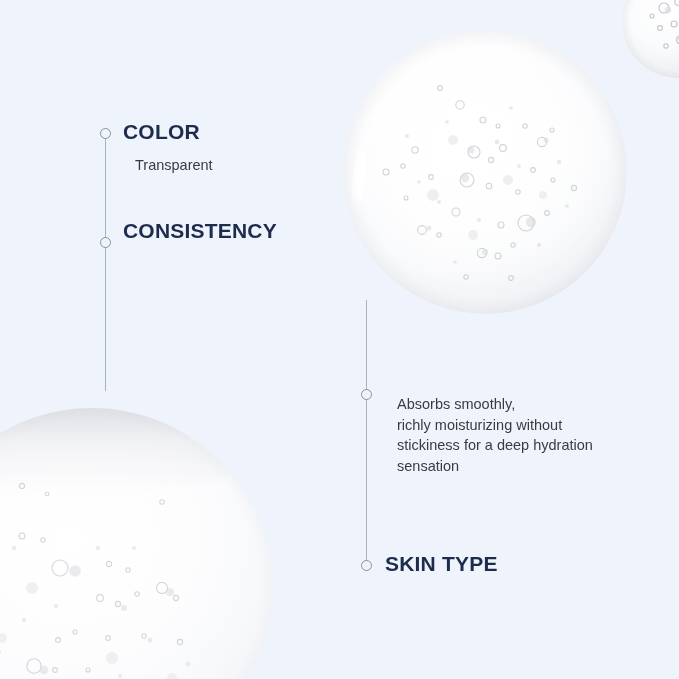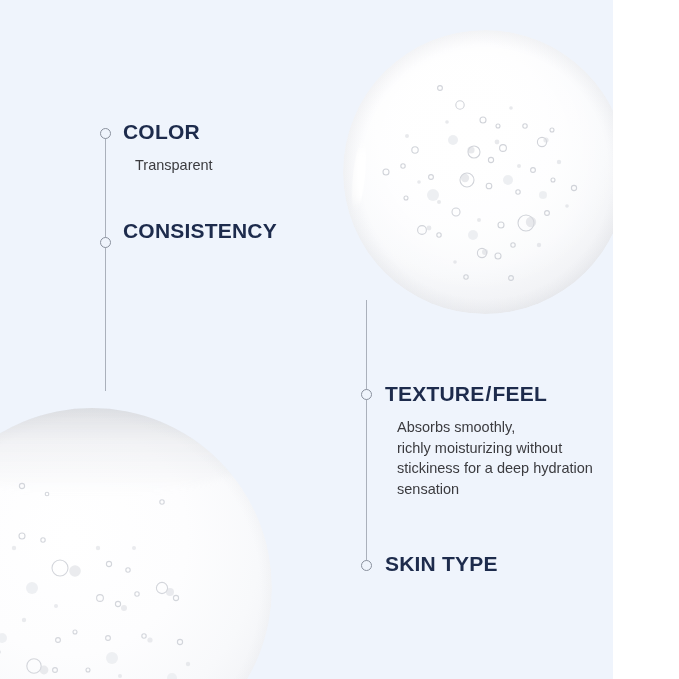--- a/index.html
+++ b/index.html
@@ -9,21 +9,21 @@
   }
   body {
     width: 679px;
     height: 679px;
     overflow: hidden;
     font-family: "Liberation Sans", sans-serif;
   }
 
   #stage {
     position: relative;
-    width: 613px;
+    width: 679px;
     height: 679px;
     background: #eff4fc;
     overflow: hidden;
   }
 
   
   .droplet {
     position: absolute;
     border-radius: 50%;
     overflow: hidden;
@@ -354,21 +354,20 @@
   <div class="block" id="block-color">
     <h2>COLOR</h2>
     <p>Transparent</p>
   </div>
 
   <div class="block" id="block-consistency">
     <h2>CONSISTENCY</h2>
   </div>
 
   <div class="block" id="block-texture">
-    <h2><span>TEXTURE</span><span class="slash">/</span><span>FEEL</span></h2>
     <p>Absorbs smoothly,
 richly moisturizing without
 stickiness for a deep hydration
 sensation</p>
   </div>
 
   <div class="block" id="block-skintype">
     <h2>SKIN TYPE</h2>
   </div>
 

